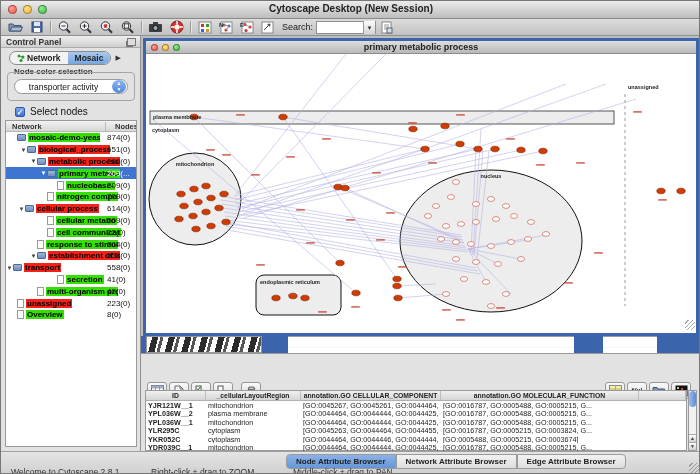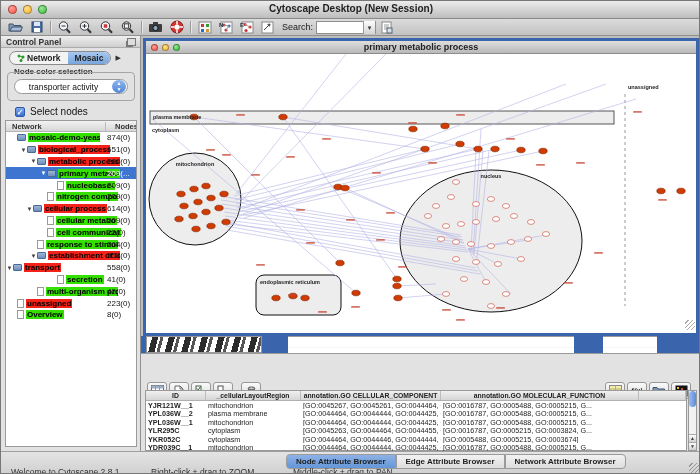--- a/index.html
+++ b/index.html
@@ -290,21 +290,21 @@
             <span class="tico doc"></span>
             <span class="chip green">nucleobase-</span>
             <span class="tcount">209(0)</span>
           </div>
           <div class="trow" style="padding-left: 34px;">
             <span class="tarrow"></span>
             <span class="tico doc"></span>
             <span class="chip green">nitrogen compo</span>
             <span class="tcount">209(0)</span>
           </div>
-          <div class="trow" style="padding-left: 20px;">
+          <div class="trow" style="padding-left: 12px;">
             <span class="tarrow">▼</span>
             <span class="tico folder"></span>
             <span class="chip red">cellular process</span>
             <span class="tcount">614(0)</span>
           </div>
           <div class="trow" style="padding-left: 34px;">
             <span class="tarrow"></span>
             <span class="tico doc"></span>
             <span class="chip green">cellular metabo</span>
             <span class="tcount">209(0)</span>
@@ -657,22 +657,22 @@
     <div class="dscroll">
       <span class="dthumb"></span>
       <span class="dsb" style="bottom:8px">▲</span>
       <span class="dsb" style="bottom:0">▼</span>
     </div>
   </div>
 
   <div class="bbar">
     <div class="btabs" id="btabs">
         <span class="btab sel">Node Attribute Browser</span>
+        <span class="btab">Network Attribute Browser</span>
         <span class="btab">Edge Attribute Browser</span>
-        <span class="btab">Network Attribute Browser</span>
       </div>
     <div class="statusrow">
       <span style="left:10px">Welcome to Cytoscape 2.8.1</span>
       <span style="left:150px">Right-click + drag to ZOOM</span>
       <span style="left:292px">Middle-click + drag to PAN</span>
     </div>
     <div class="bgrip"></div>
   </div>
 
 </div>

